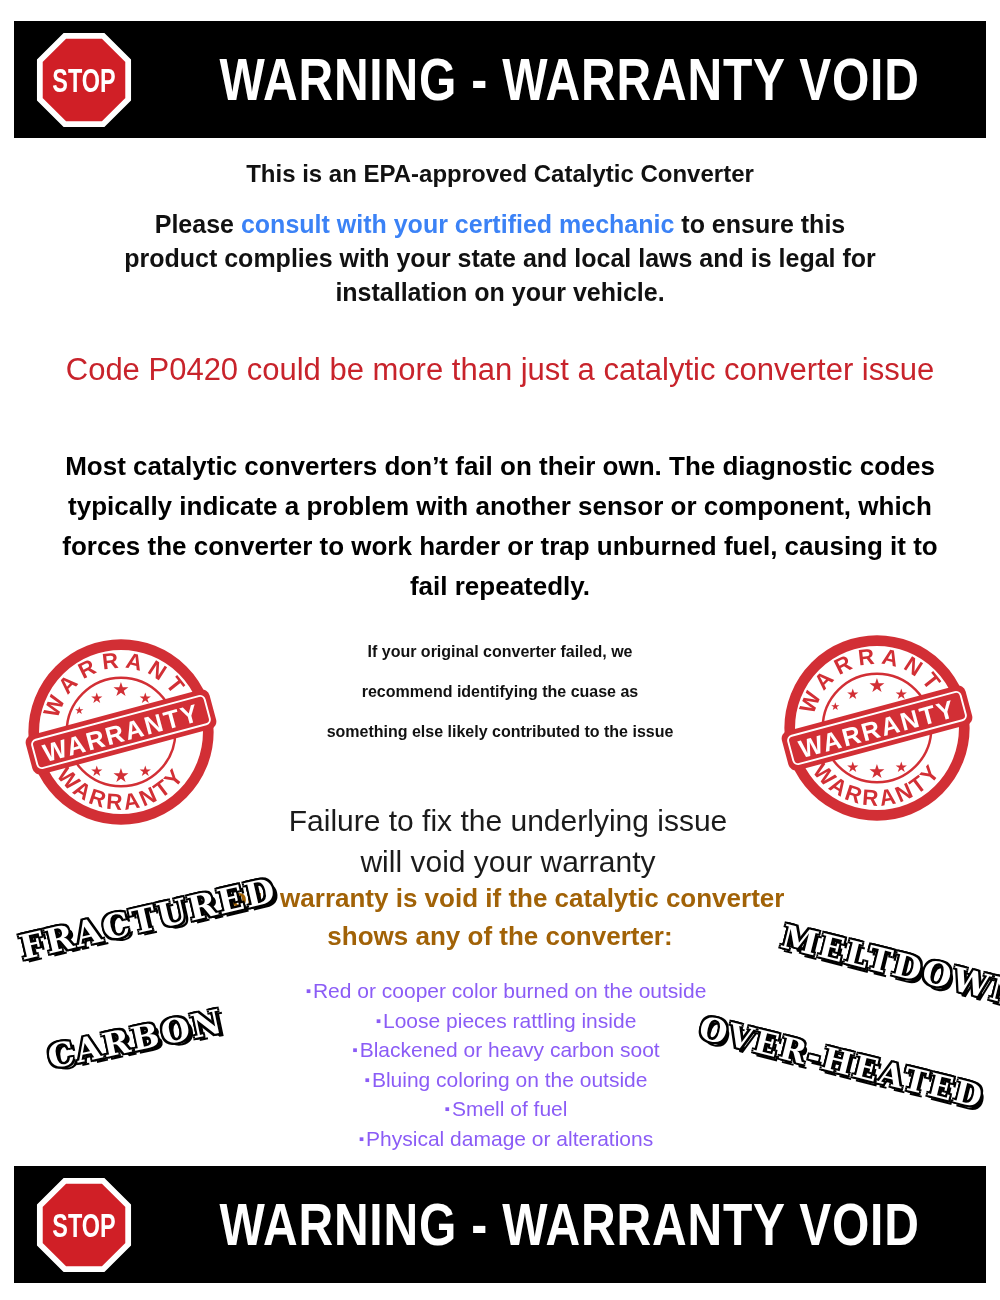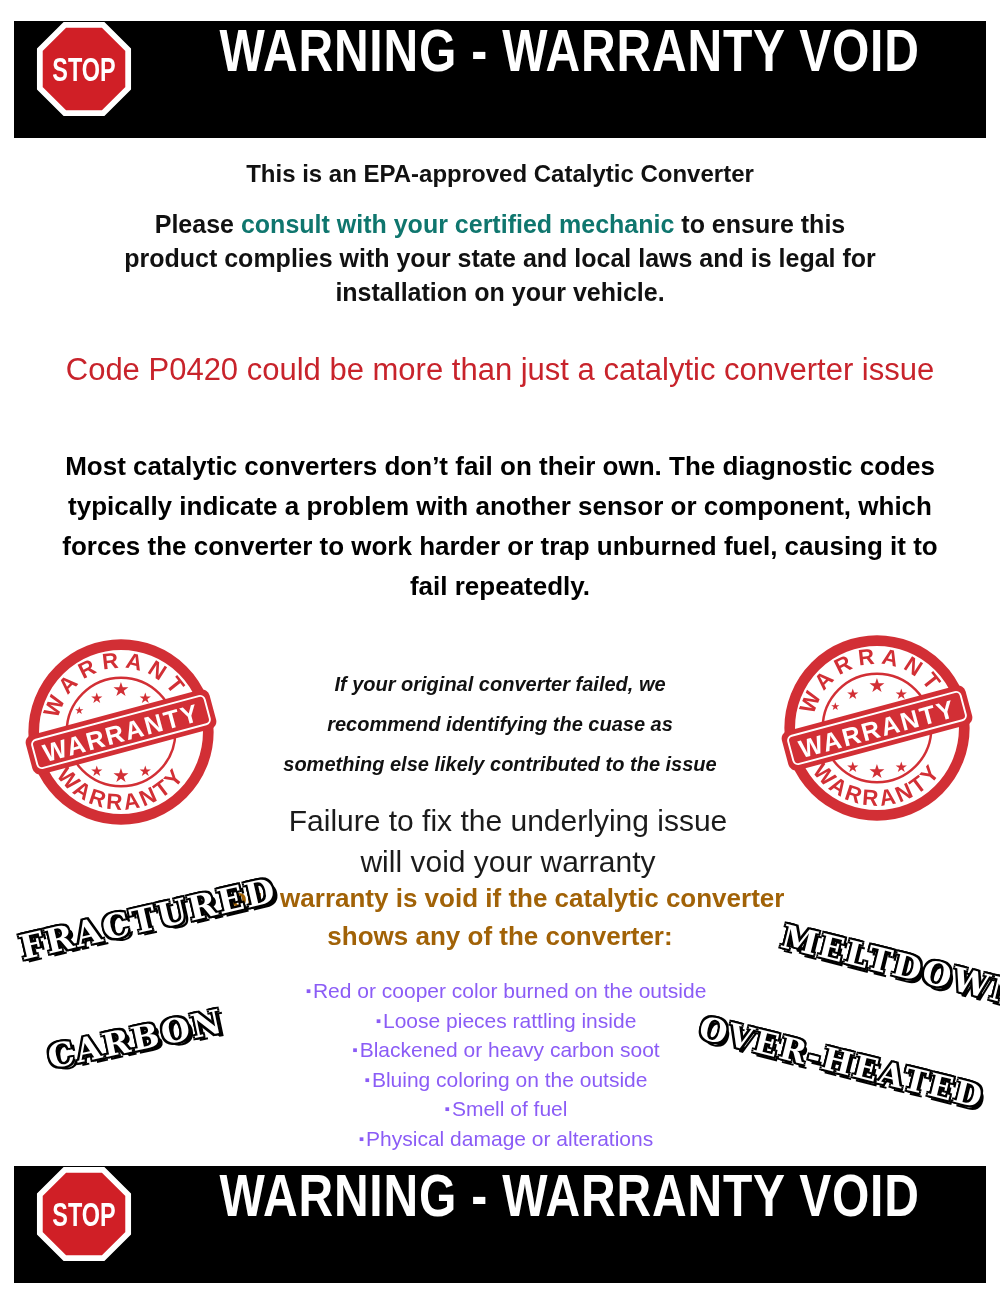--- a/index.html
+++ b/index.html
@@ -4,38 +4,38 @@
 <style>
   html,body { margin:0; padding:0; background:#ffffff; }
   #canvas {
     position:relative; width:1000px; height:1300px; background:#ffffff;
     font-family:"Liberation Sans","DejaVu Sans",sans-serif; overflow:hidden;
   }
 
   
   .banner {
     position:absolute; left:14px; right:14px; height:117px; background:#000000;
-    display:flex; justify-content:space-between;
+    display:flex; align-items:center; justify-content:space-between;
     padding:0 22px; box-sizing:border-box;
   }
   .banner.top { top:21px; }
   .banner.bottom { top:1166px; }
   .stop-sign { width:96px; height:96px; flex:0 0 auto; }
   .banner-title { flex:1; text-align:center; color:#ffffff; font-weight:700; font-size:60px; line-height:1; }
   .banner-title > span { display:inline-block; transform:scaleX(0.80); white-space:nowrap; letter-spacing:1px; }
 
   
   .centered { position:absolute; left:0; right:0; text-align:center; }
   .intro-title { top:160px; font-size:24px; font-weight:700; color:#111; }
   .consult { top:207px; font-size:25px; font-weight:700; color:#111; line-height:34px; }
-  .red-inline { color:#0f766e; }
+  .red-inline { color:#3b82f6; }
   .heading { top:352px; font-size:31px; font-weight:400; color:#c8232b; }
   .heading span { text-underline-offset:7px; text-decoration-thickness:2px; }
   .para { top:446px; font-size:26px; font-weight:700; color:#000000; line-height:40px; }
-  .mid { top:664px; font-size:20px; font-weight:700; color:#111; line-height:40px;font-style:italic; }
+  .mid { top:632px; font-size:16px; font-weight:700; color:#111; line-height:40px; }
   .failure { top:800px; font-size:30px; font-weight:400; color:#1b1b1b; line-height:41px;padding-left:16px; }
   .redwarn { top:879px; font-size:26px; font-weight:700; color:#a16207; line-height:38px; }
   .bullets { top:976px; font-size:21px; font-weight:400; color:#8b5cf6; line-height:29.5px;padding-left:12px; }
   .bullet-row .marker { font-size:15px; vertical-align:2px; margin-right:2px; }
 
   
   .stamp { position:absolute; width:194px; height:194px; }
   .stamp-left  { left:24px;  top:635px; }
   .stamp-right { left:780px; top:631px; }
 

